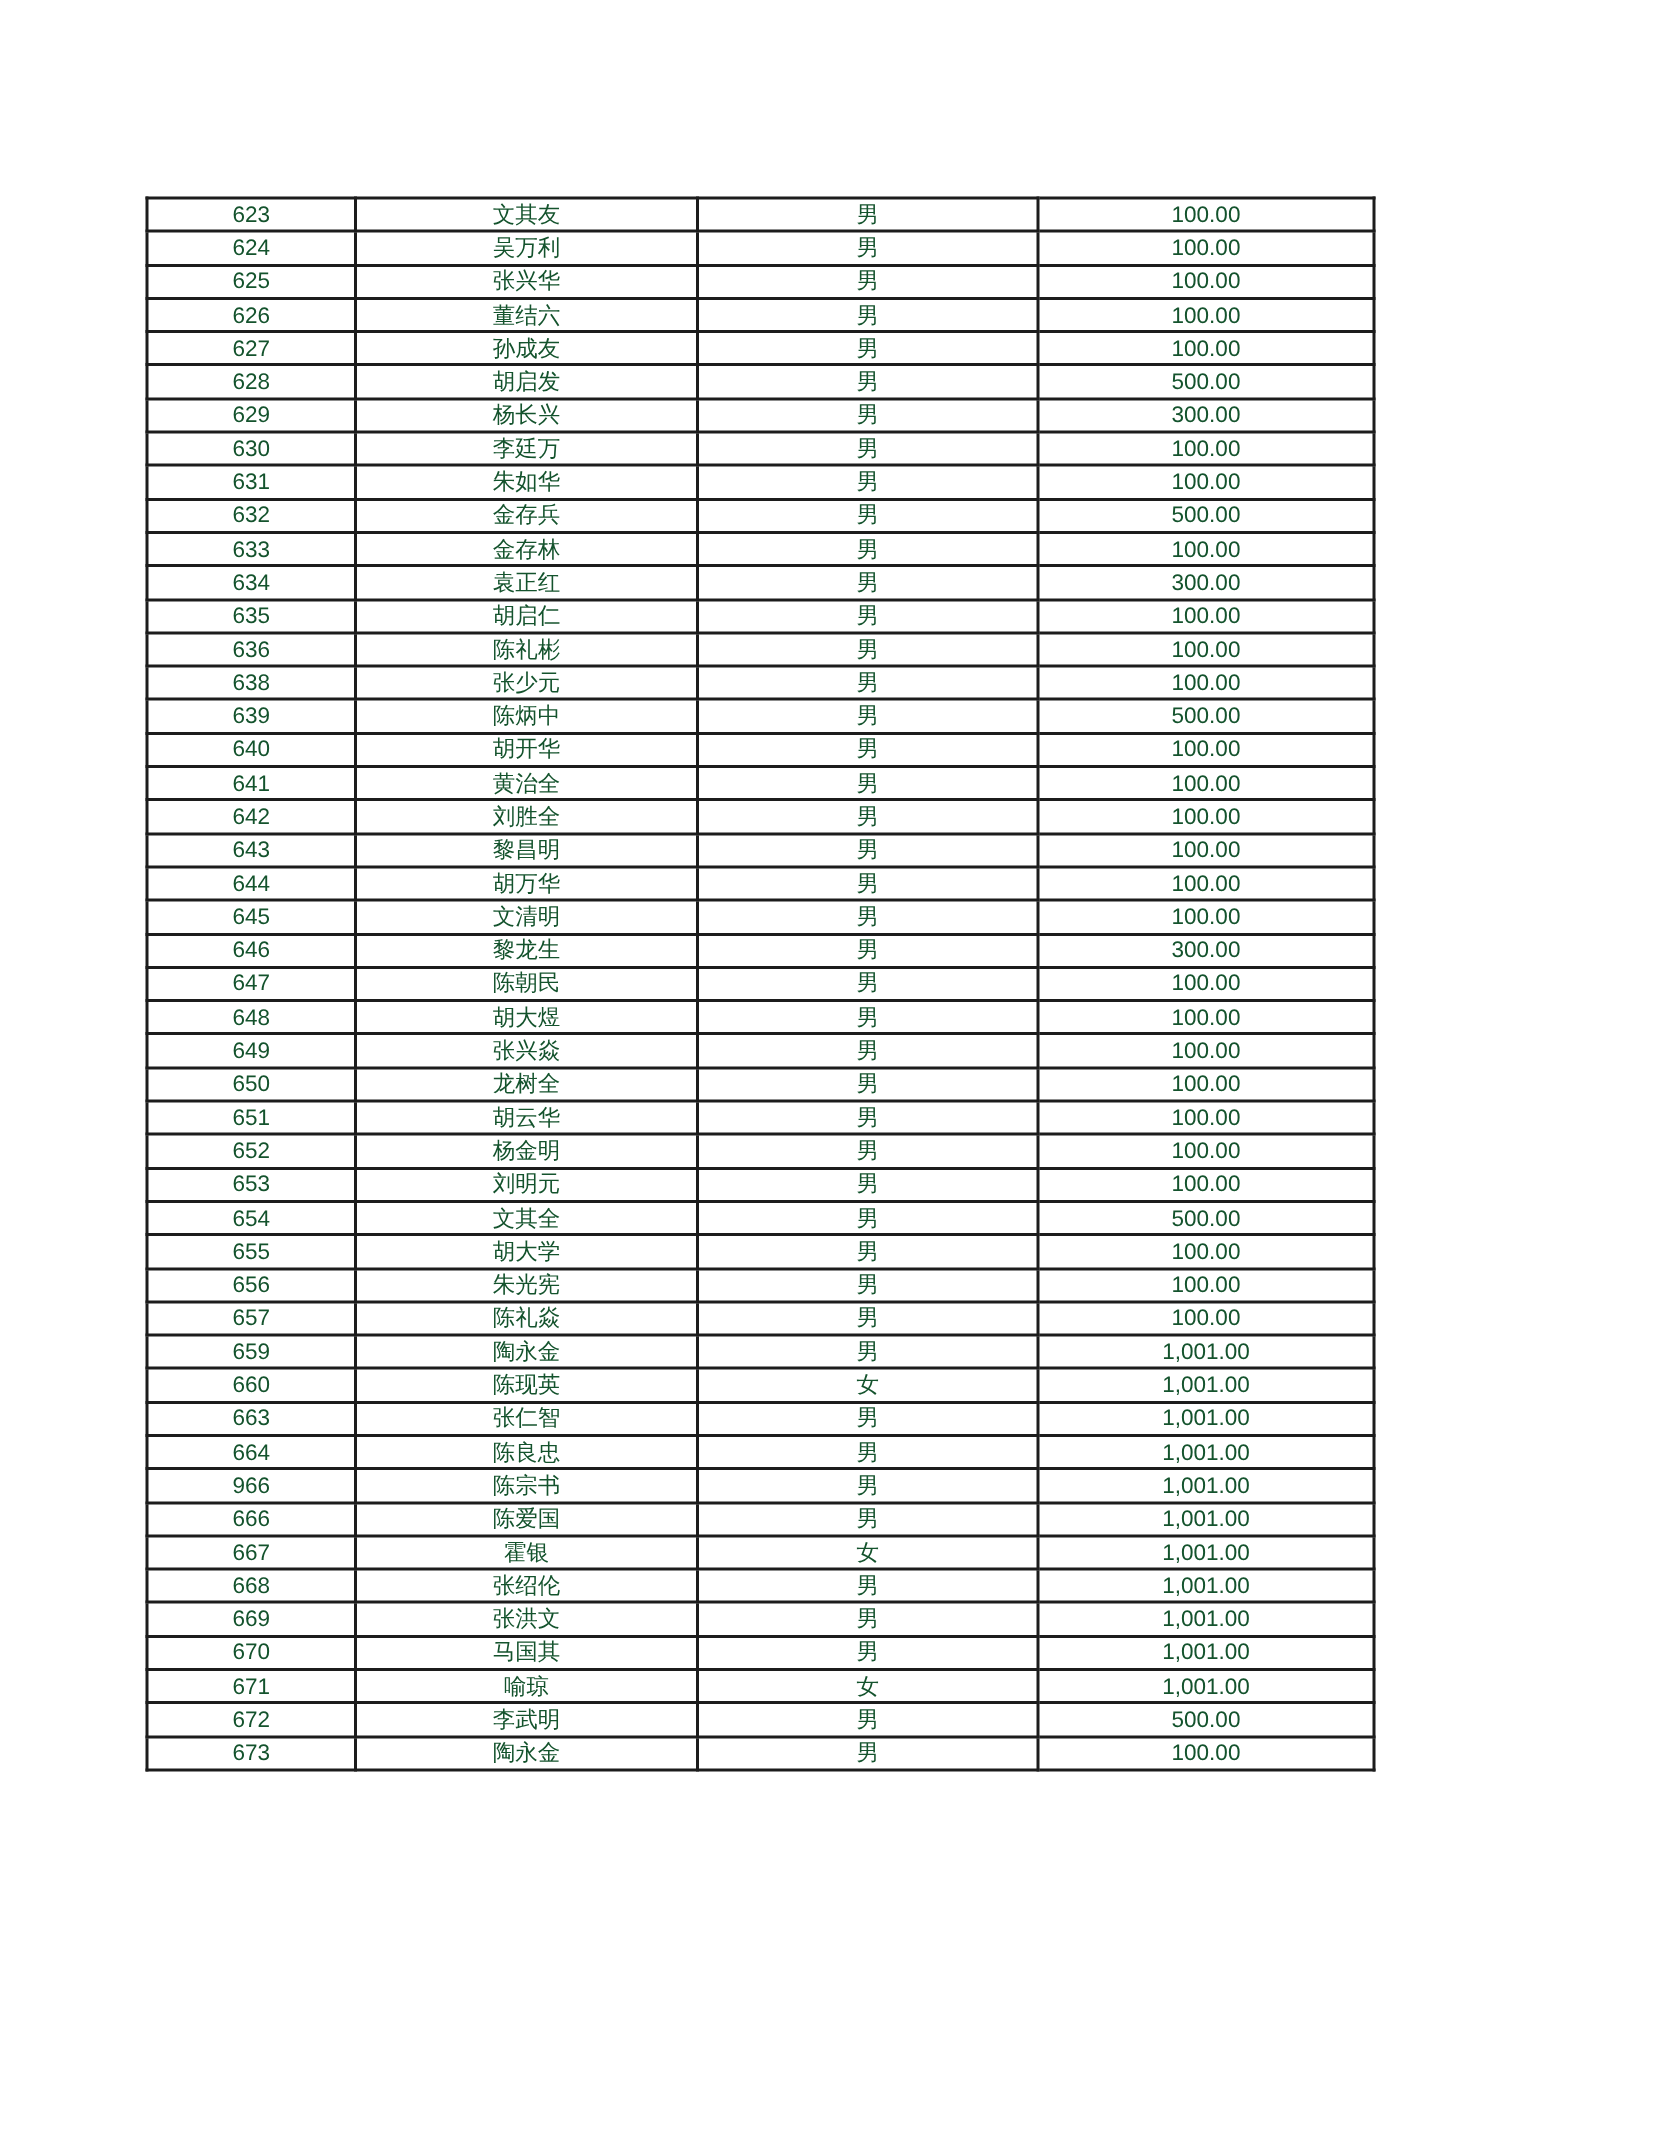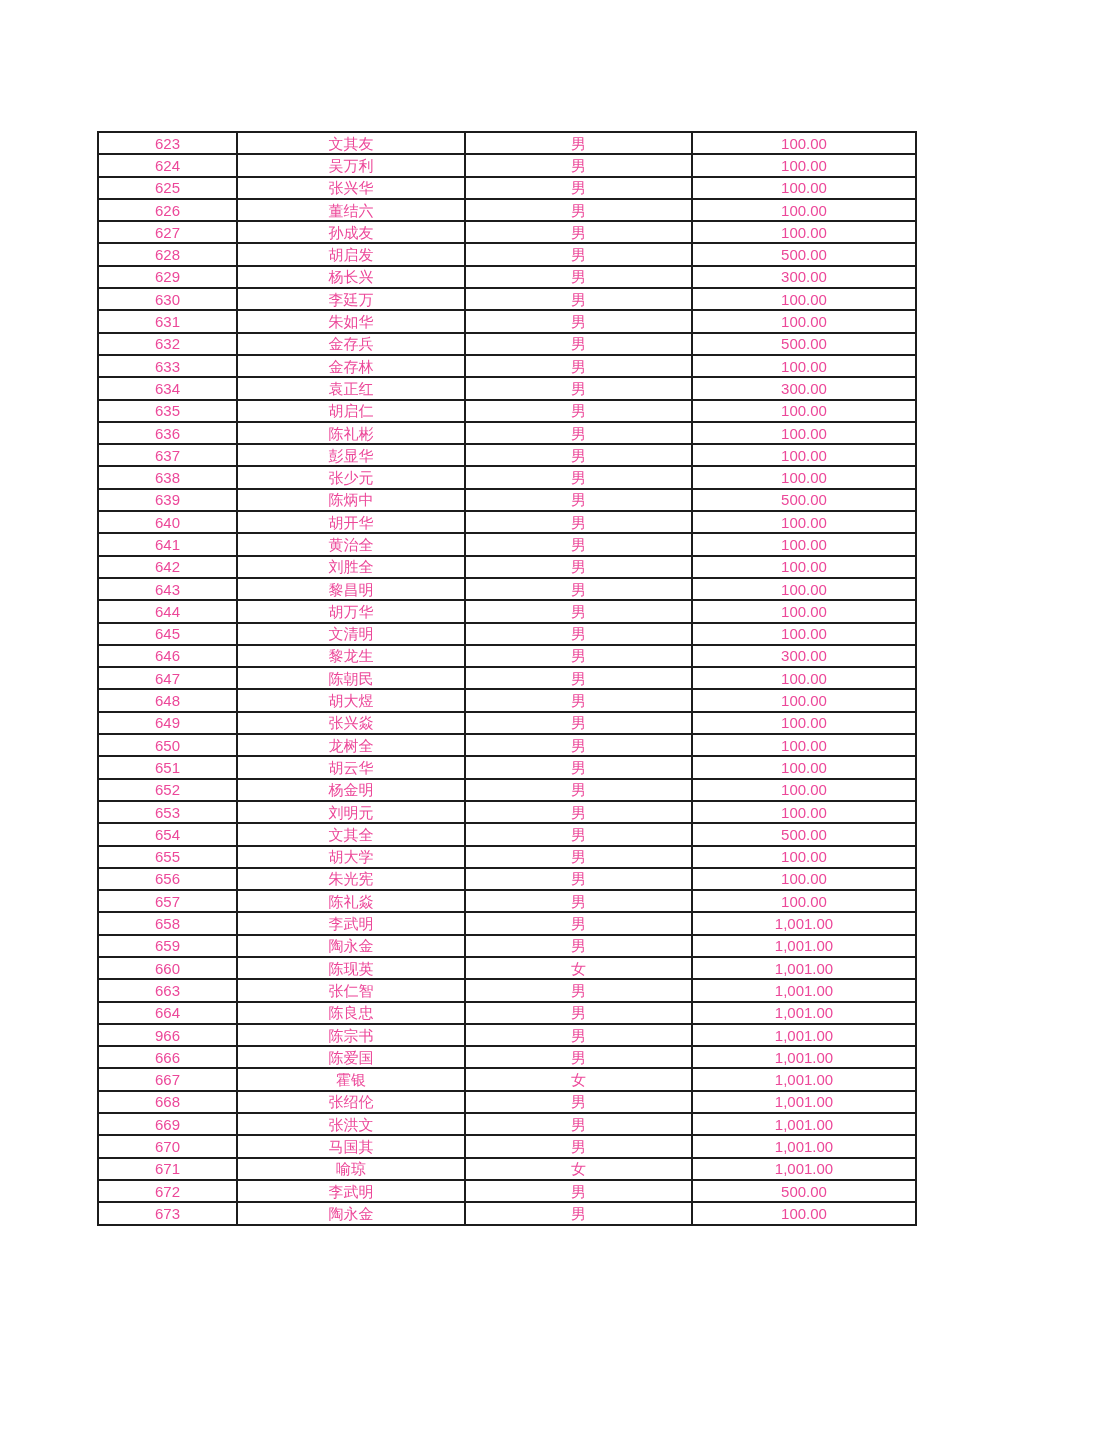--- a/index.html
+++ b/index.html
@@ -6,21 +6,21 @@
     margin: 0;
     padding: 0;
     background: #ffffff;
   }
   .page {
     position: relative;
     width: 1105px;
     height: 1429px;
     background: #ffffff;
     font-family: "Liberation Sans", "DejaVu Sans", sans-serif;
-    color: #ec4899;
+    color: #14532d;
   }
   table.roster {
     position: absolute;
     left: 97px;
     top: 131px;
     width: 818px;
     border-collapse: collapse;
     table-layout: fixed;
   }
   table.roster td {
@@ -129,26 +129,20 @@
           <td>男</td>
           <td>100.00</td>
         </tr>
         <tr>
           <td>636</td>
           <td>陈礼彬</td>
           <td>男</td>
           <td>100.00</td>
         </tr>
         <tr>
-          <td>637</td>
-          <td>彭显华</td>
-          <td>男</td>
-          <td>100.00</td>
-        </tr>
-        <tr>
           <td>638</td>
           <td>张少元</td>
           <td>男</td>
           <td>100.00</td>
         </tr>
         <tr>
           <td>639</td>
           <td>陈炳中</td>
           <td>男</td>
           <td>500.00</td>
@@ -253,26 +247,20 @@
           <td>656</td>
           <td>朱光宪</td>
           <td>男</td>
           <td>100.00</td>
         </tr>
         <tr>
           <td>657</td>
           <td>陈礼焱</td>
           <td>男</td>
           <td>100.00</td>
-        </tr>
-        <tr>
-          <td>658</td>
-          <td>李武明</td>
-          <td>男</td>
-          <td>1,001.00</td>
         </tr>
         <tr>
           <td>659</td>
           <td>陶永金</td>
           <td>男</td>
           <td>1,001.00</td>
         </tr>
         <tr>
           <td>660</td>
           <td>陈现英</td>

